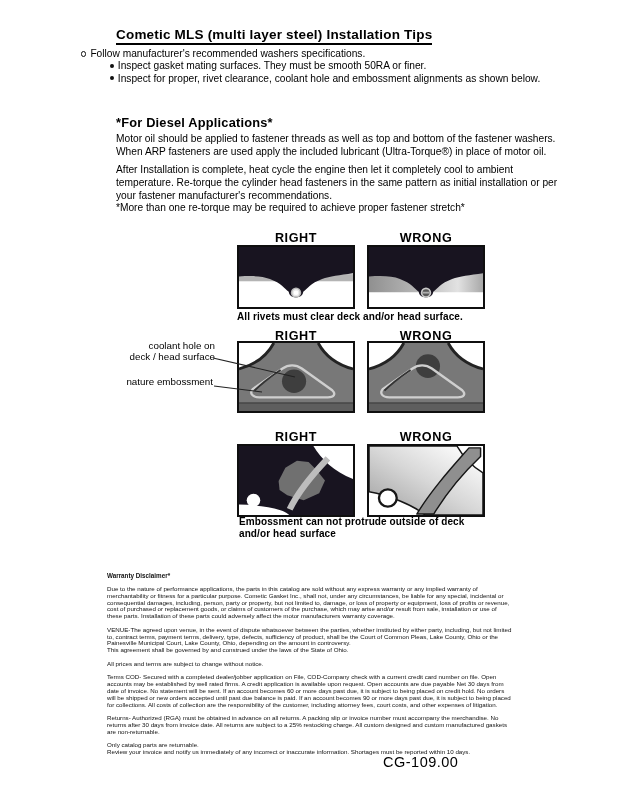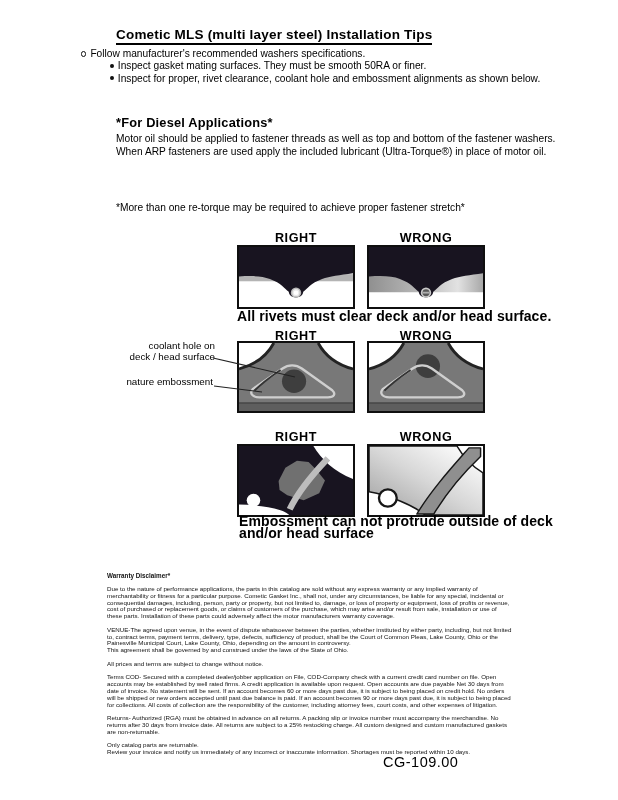--- a/index.html
+++ b/index.html
@@ -22,21 +22,21 @@
   .body-par{position:absolute;left:116px;width:442px;font-size:10.2px;font-weight:500;line-height:12.9px;}
   .p1{top:133px;} .p2{top:164px;} .pnote{top:202px;}
 
   
   .fig-label{position:absolute;width:118px;text-align:center;font-size:12.6px;font-weight:600;letter-spacing:.6px;}
   .fig-box{position:absolute;width:114px;border:2px solid #0f0f0f;background:#fff;}
   .fig-box svg{display:block;width:100%;height:100%;}
   .r1{top:245px;height:60px;} .r2{top:341px;height:68px;} .r3{top:444px;height:69px;}
   .colL{left:237px;} .colR{left:367px;}
   .lblL{left:237px;} .lblR{left:367px;}
-  .cap{position:absolute;font-size:14px;font-weight:600;letter-spacing:.1px;white-space:pre-line;line-height:11.5px;}
+  .cap{position:absolute;font-size:10px;font-weight:600;letter-spacing:.1px;white-space:pre-line;line-height:11.5px;}
   .cap1{left:237px;top:311px;} .cap2{left:238px;top:415px;} .cap3{left:239px;top:516px;}
   .callout{position:absolute;text-align:right;font-size:9.8px;font-weight:500;line-height:10.8px;white-space:pre-line;}
   .co1{left:112px;top:341px;width:103px;}
   .co2{left:112px;top:377px;width:101px;}
   .leads{position:absolute;left:112px;top:337px;width:250px;height:70px;z-index:5;pointer-events:none;}
 
   
   .disclaimer{position:absolute;left:107px;top:572px;width:406px;color:#111;}
   .disclaimer h4{margin:0 0 7px 0;font-size:6.3px;font-weight:bold;}
   .disclaimer p{margin:0 0 6.8px 0;font-size:6.2px;line-height:6.8px;white-space:pre-line;}
@@ -59,20 +59,21 @@
       <span>Inspect gasket mating surfaces.  They must be smooth 50RA or finer.</span>
     </div>
     <div class="tip-row sub">
       <span class="dot-f"></span>
       <span>Inspect for proper, rivet clearance, coolant hole and embossment alignments as shown below.</span>
     </div>
   </div>
 
   <div class="diesel-heading">*For Diesel Applications*</div>
   <div class="body-par p1">Motor oil should be applied to fastener threads as well as top and bottom of the fastener washers. When ARP fasteners are used apply the included lubricant (Ultra-Torque®) in place of motor oil.</div>
+  <div class="body-par p2">After Installation is complete, heat cycle the engine then let it completely cool to ambient temperature. Re-torque the cylinder head fasteners in the same pattern as initial installation or per your fastener manufacturer's recommendations.</div>
   <div class="body-par pnote">*More than one re-torque may be required to achieve proper fastener stretch*</div>
 
   <div class="fig-label lblL" style="top:231px">RIGHT</div>
   <div class="fig-label lblR" style="top:231px">WRONG</div>
 
   <div class="fig-box r1 colL">
     <svg viewBox="0 0 118 63" preserveAspectRatio="none">
       <rect width="118" height="63" fill="#ffffff"></rect>
       <rect x="0" y="28.5" width="118" height="7.5" fill="#b4b4b4"></rect>
       <path d="M0,0 H118 V27.5 C104,29.5 94,30.5 86,33.5 C74,38 71,43.5 66.5,47 C66,55 52,55 51.5,47 C47,43.5 44,38 32,33.5 C24,30.5 14,30 0,31 Z" fill="#181420"></path>

